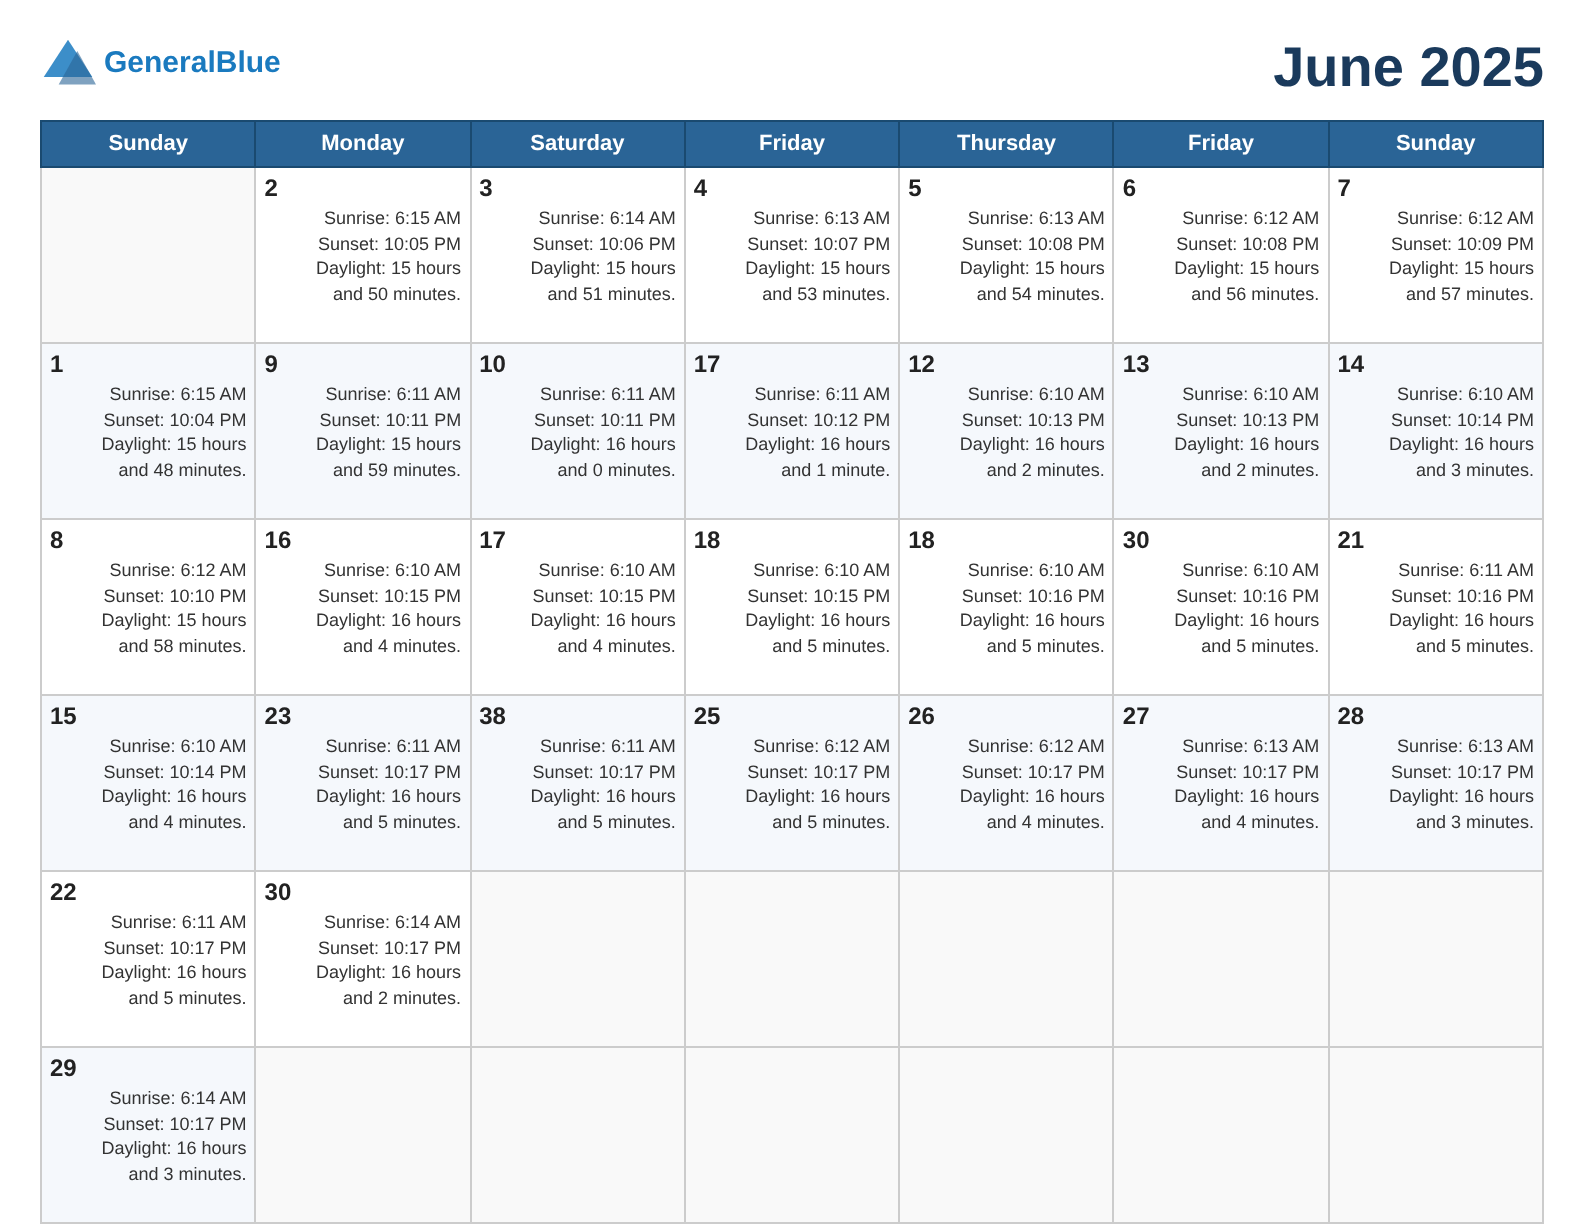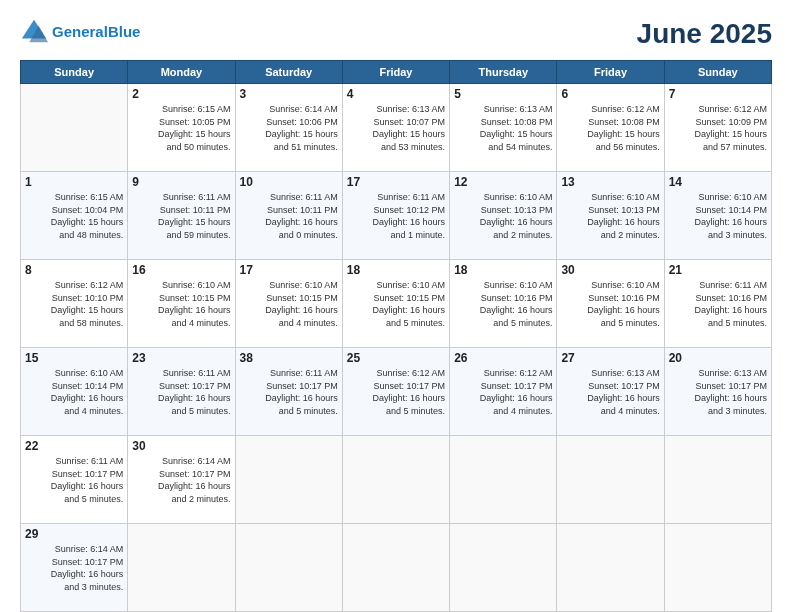--- a/index.html
+++ b/index.html
@@ -309,21 +309,21 @@
 and 4 minutes.</div>
           </td>
           <td>
             <div class="day-num">27</div>
             <div class="day-info" style="white-space: pre-line;">Sunrise: 6:13 AM
 Sunset: 10:17 PM
 Daylight: 16 hours
 and 4 minutes.</div>
           </td>
           <td>
-            <div class="day-num">20</div>
+            <div class="day-num">28</div>
             <div class="day-info" style="white-space: pre-line;">Sunrise: 6:13 AM
 Sunset: 10:17 PM
 Daylight: 16 hours
 and 3 minutes.</div>
           </td>
         </tr>
         <tr>
           <td>
             <div class="day-num">22</div>
             <div class="day-info" style="white-space: pre-line;">Sunrise: 6:11 AM

